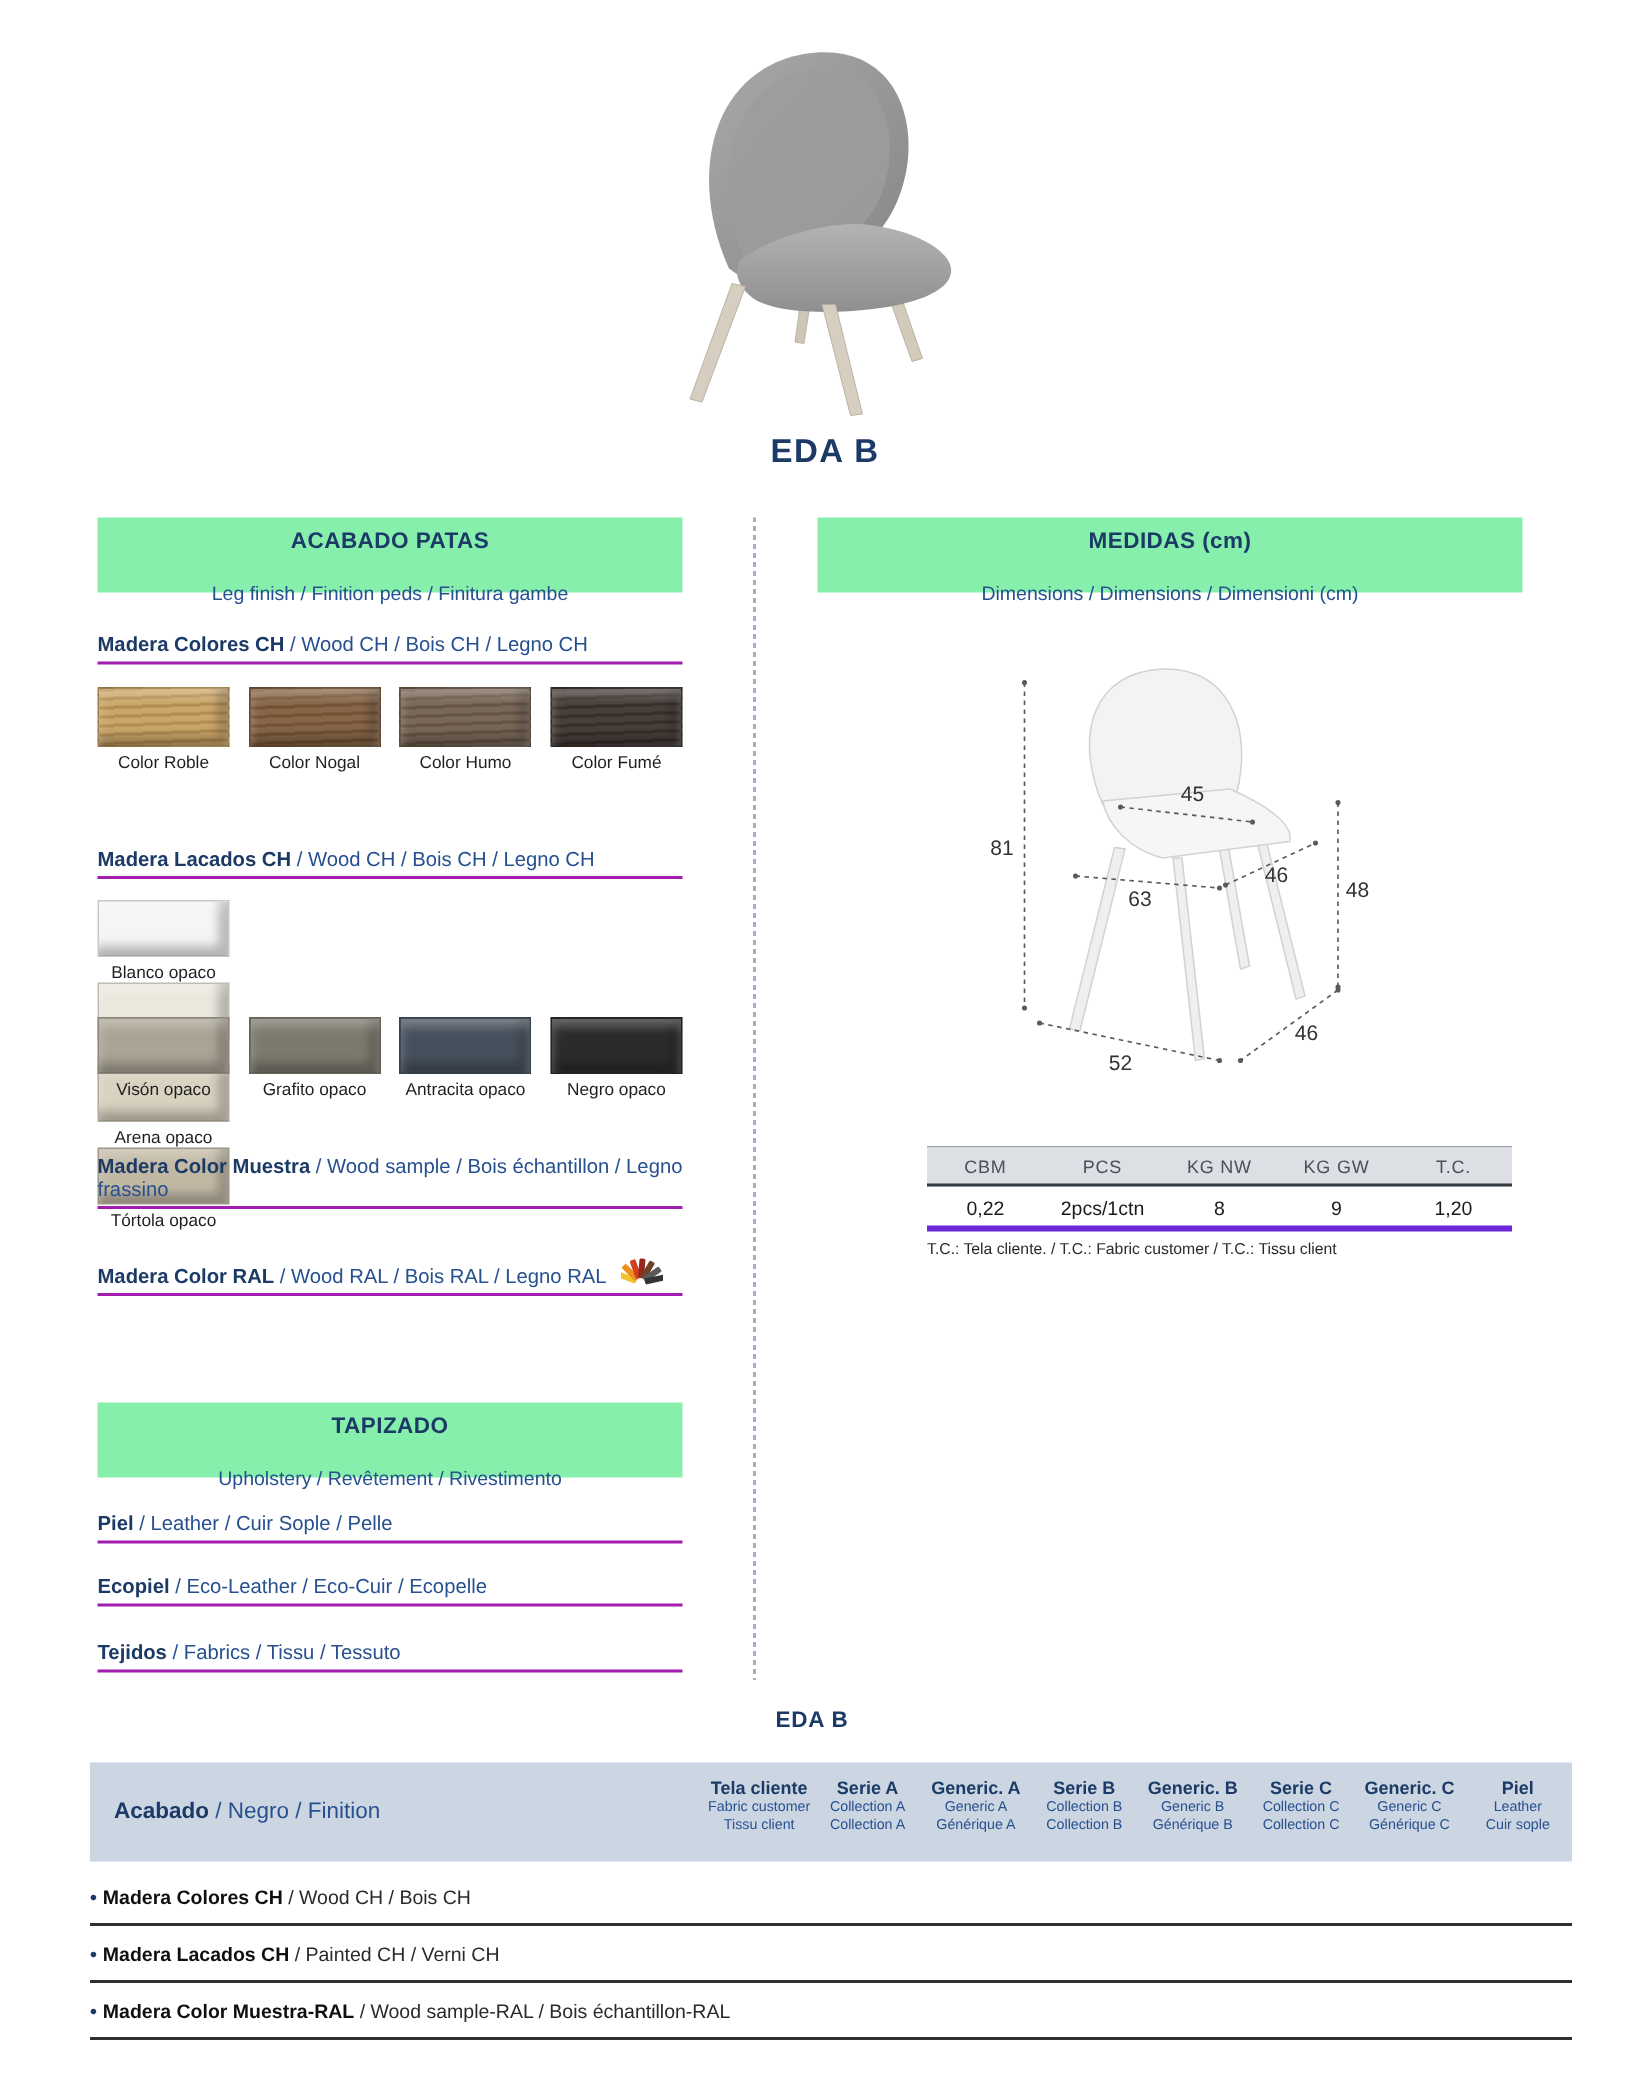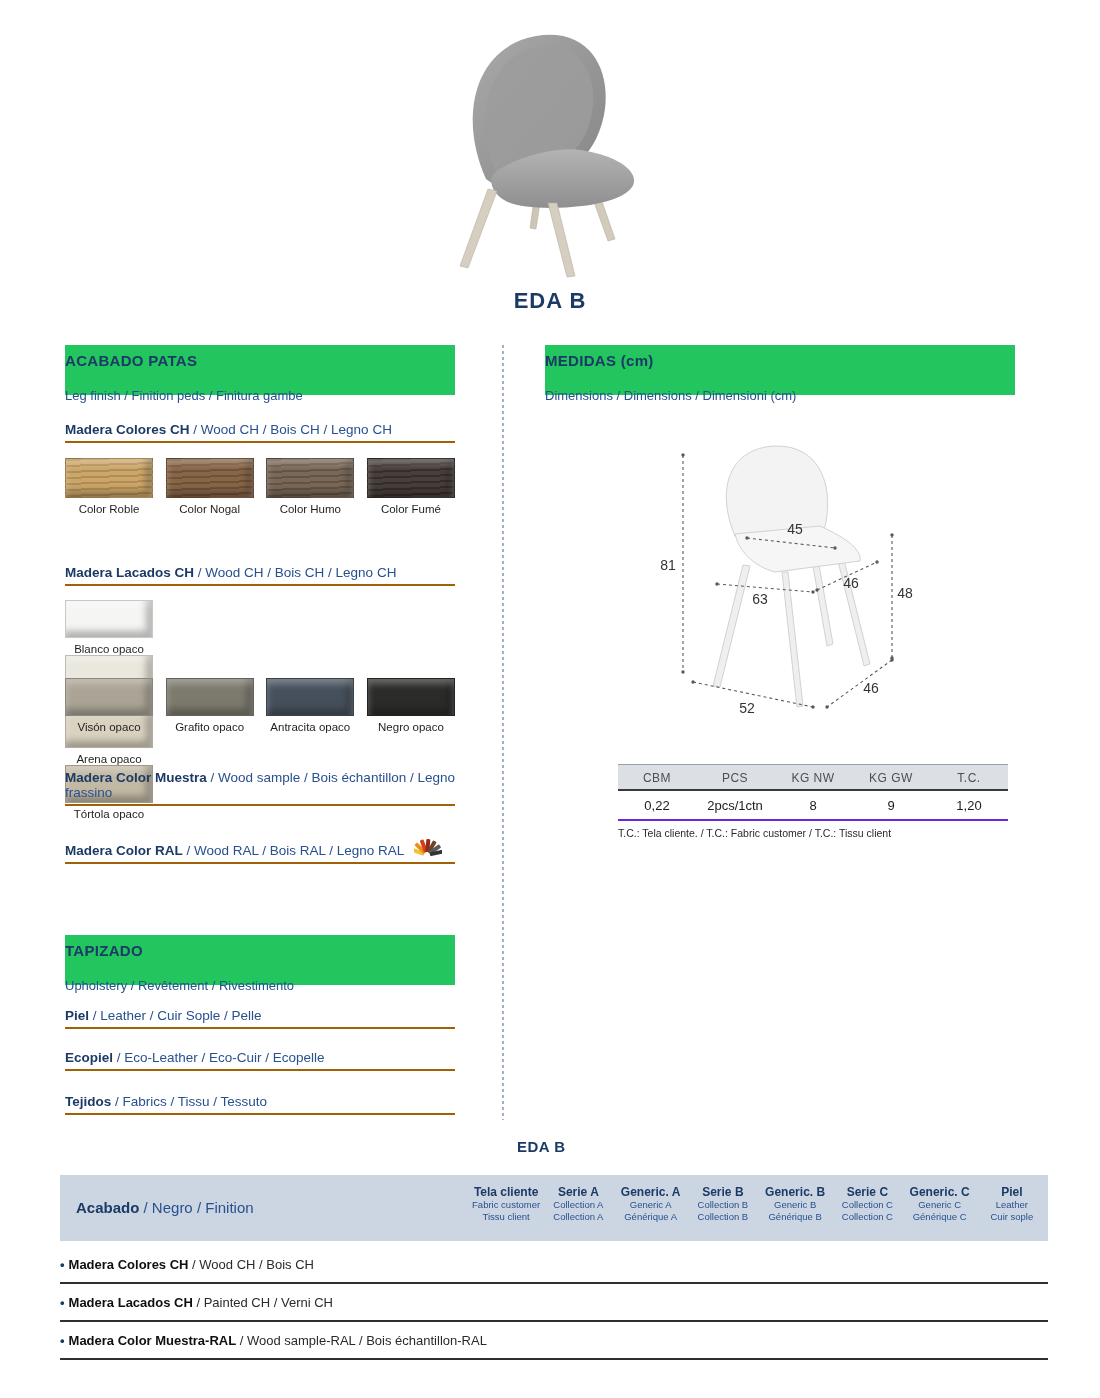--- a/index.html
+++ b/index.html
@@ -5,26 +5,26 @@
   * { margin:0; padding:0; box-sizing:border-box; }
   body { background:#ffffff; font-family:"Liberation Sans", sans-serif; }
   .page { position:relative; width:1100px; height:1398px; background:#fff; overflow:hidden; }
 
   
   .hero-chair { position:absolute; left:400px; top:5px; width:300px; height:285px; }
   .hero-title { position:absolute; left:0; top:288px; width:1100px; text-align:center;
                 font-size:22px; font-weight:bold; color:#1c3a66; letter-spacing:1px; }
 
   
-  .sec-box { position:absolute; background:#22c55e; text-align:left; padding-top:7px; }
+  .sec-box { position:absolute; background:#86efac; text-align:center; padding-top:7px; }
   .sec-box .t1 { font-size:15px; font-weight:bold; color:#1c3a66; letter-spacing:.3px; }
   .sec-box .t2 { font-size:13px; color:#27508f; margin-top:19px; }
 
   
-  .rule-head { position:absolute; width:390px; left:65px; border-bottom:2px solid #a16207;
+  .rule-head { position:absolute; width:390px; left:65px; border-bottom:2px solid #a21caf;
                padding-bottom:4px; font-size:13.5px; color:#27508f; display:flex; align-items:flex-end; }
   .rule-head b { color:#1c3a66; font-weight:bold; }
   .rule-head .txt { flex:1 1 auto; }
 
   
   .swatch-row { position:absolute; left:65px; width:390px; display:flex; justify-content:space-between; }
   .cell { width:88px; text-align:center; }
   .swatch { width:88px; height:38px;
             box-shadow: inset 0 5px 7px rgba(255,255,255,.30), inset -6px -6px 7px rgba(0,0,0,.28);
             border:1px solid rgba(0,0,0,.18); }
@@ -36,21 +36,21 @@
   .ral-icon { width:28px; height:22px; margin-left:10px; }
 
   
   .v-divider { position:absolute; left:502px; top:345px; width:2px; height:775px;
                background:repeating-linear-gradient(to bottom, #9fb0c8 0 3px, transparent 3px 6px); }
 
   
   .diagram { position:absolute; left:635px; top:430px; width:320px; height:320px; }
   .spec-table { position:absolute; left:618px; top:764px; width:390px; border-top:1px solid #9aa0a8; }
   .spec-table .hrow { display:flex; background:#dcdfe3; border-bottom:2px solid #343a42; height:26px; }
-  .spec-table .vrow { display:flex; height:30px; border-bottom:2px solid #6d28d9; }
+  .spec-table .vrow { display:flex; height:30px; border-bottom:4px solid #6d28d9; }
   .spec-table .c { flex:1; text-align:center; }
   .spec-table .hrow .c { font-size:12px; color:#4a4f58; letter-spacing:.5px; line-height:26px; }
   .spec-table .vrow .c { font-size:13px; color:#1b1b1b; line-height:30px; }
   .spec-note { position:absolute; left:618px; top:827px; font-size:10.5px; color:#2a2a2a; }
 
   
   .bottom-title { position:absolute; left:517px; top:1138px; font-size:15px; font-weight:bold; color:#1c3a66; letter-spacing:.5px; }
   .bt-head { position:absolute; left:60px; top:1175px; width:988px; height:66px; background:#ccd6e3; }
   .bt-head .acabado { position:absolute; left:16px; top:24px; font-size:15px; color:#27508f; }
   .bt-head .acabado b { color:#1c3a66; }

